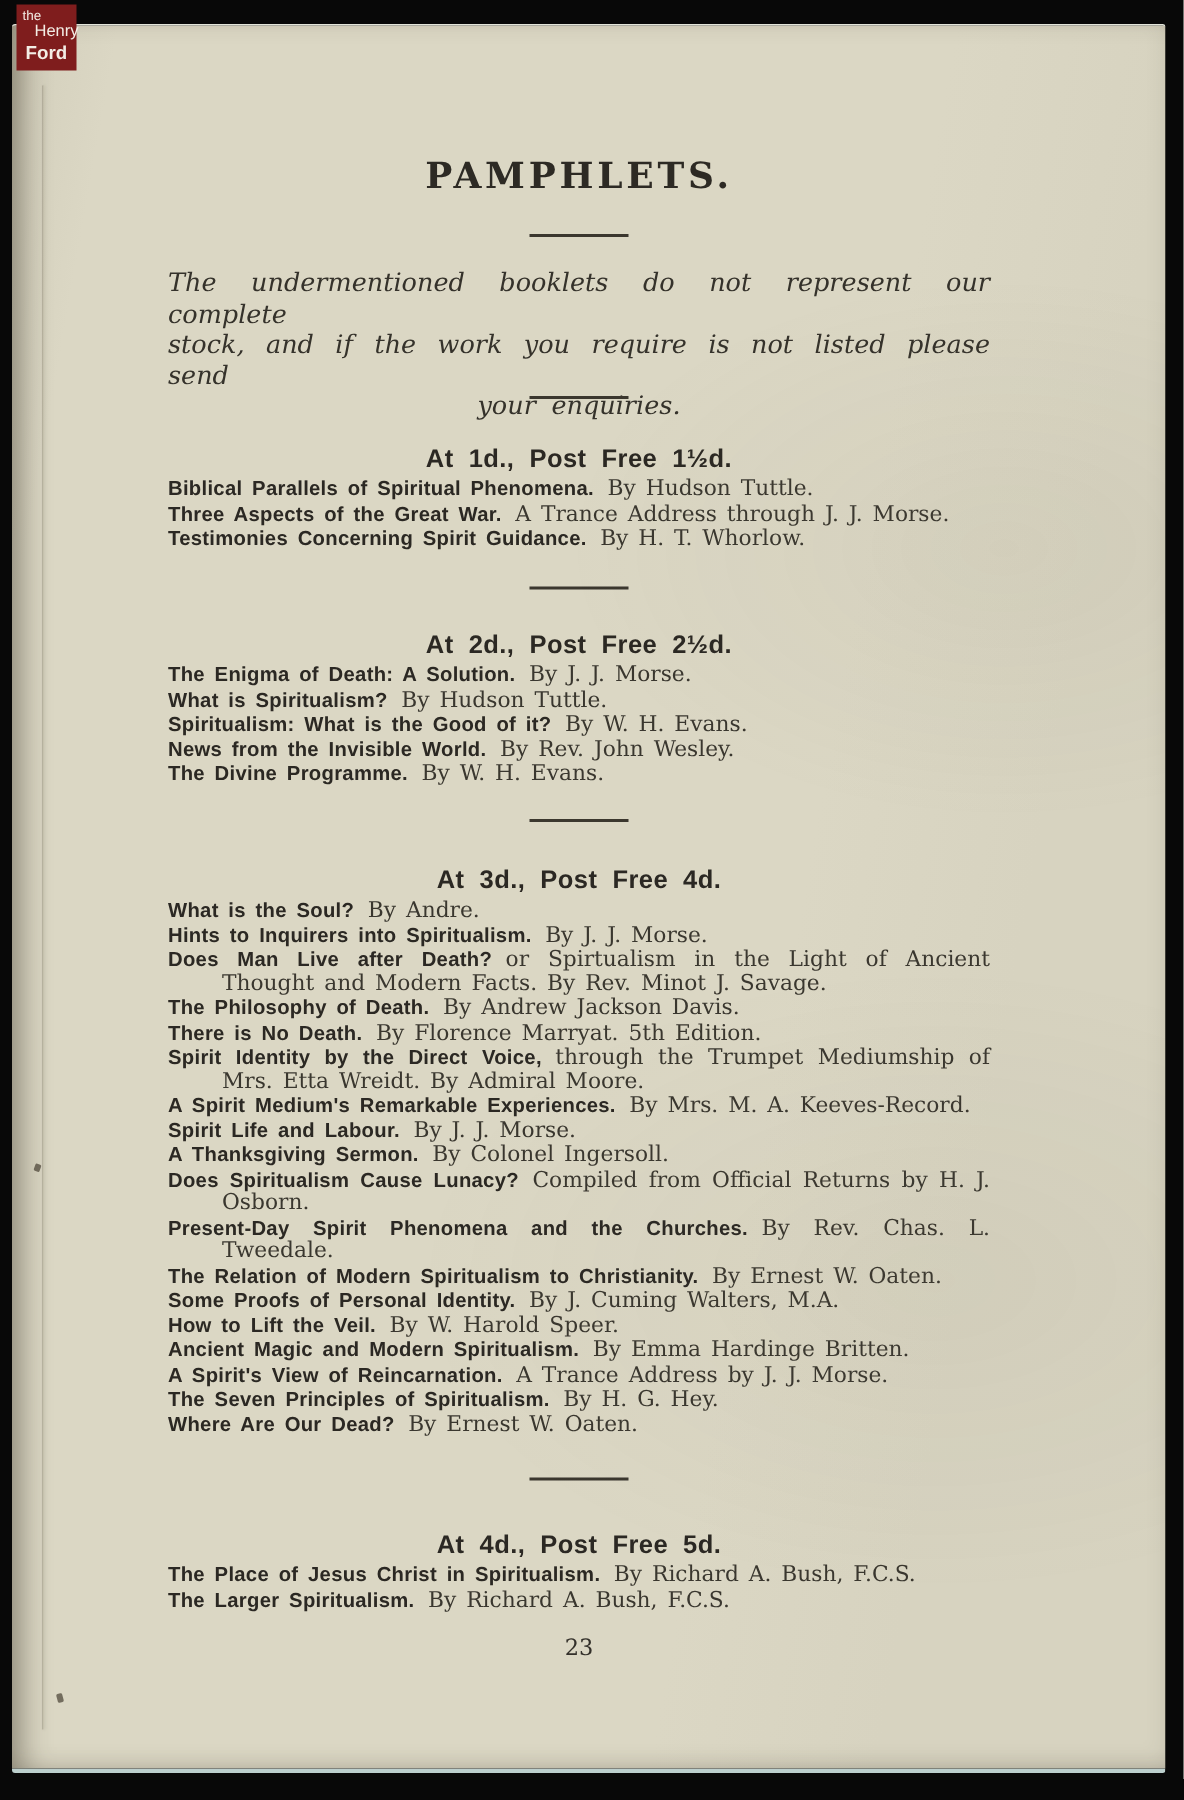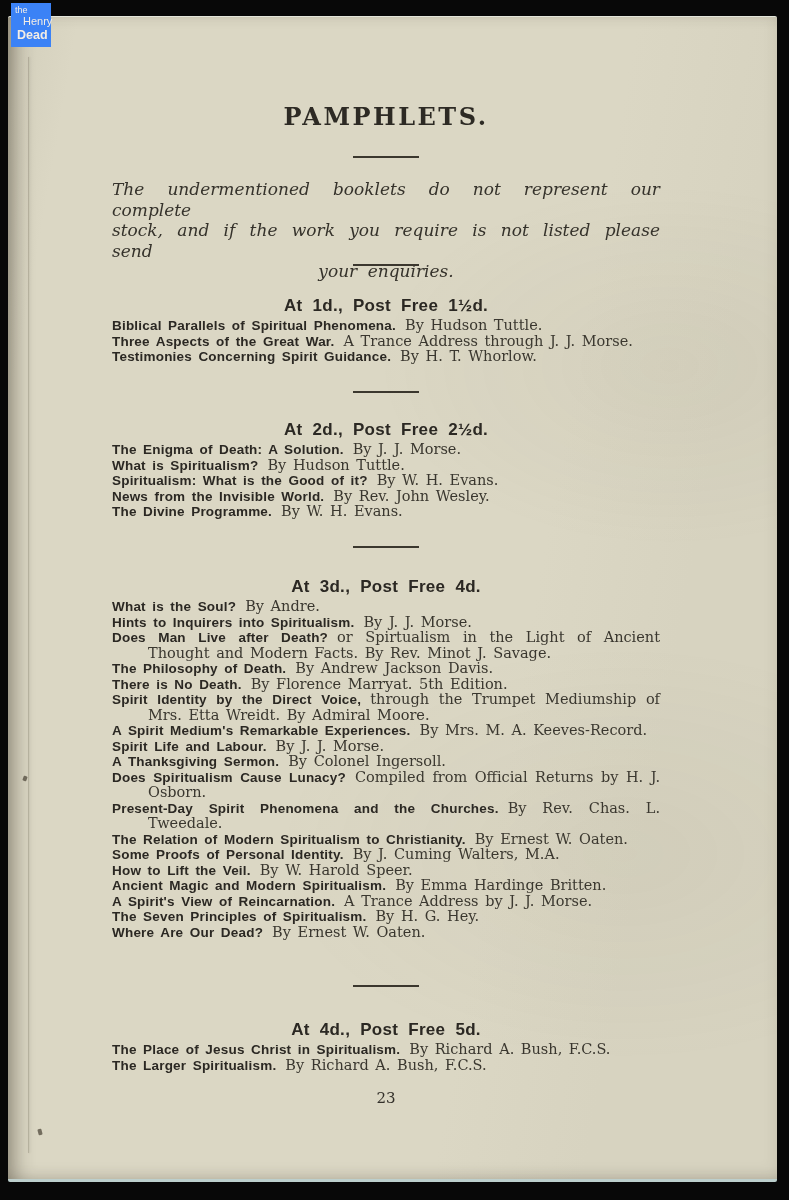--- a/index.html
+++ b/index.html
@@ -145,17 +145,17 @@
     <div class="sec-heading">At 4d., Post Free 5d.</div>
     <div>
         <div class="item"><span class="item-title">The Place of Jesus Christ in Spiritualism.</span><span>By Richard A. Bush, F.C.S.</span></div>
         <div class="item"><span class="item-title">The Larger Spiritualism.</span><span>By Richard A. Bush, F.C.S.</span></div>
       </div>
   </div>
 
   <div class="content page-number" style="position:absolute;">23</div>
 </div>
 
-<div class="logo" style="background: #3b82f6;">
+<div class="logo" style="background: #7f1d1d;">
   <span class="w1">the</span>
   <span class="w2">Henry</span>
-  <span class="w3">Dead</span>
+  <span class="w3">Ford</span>
 </div>
 
 </body></html>

